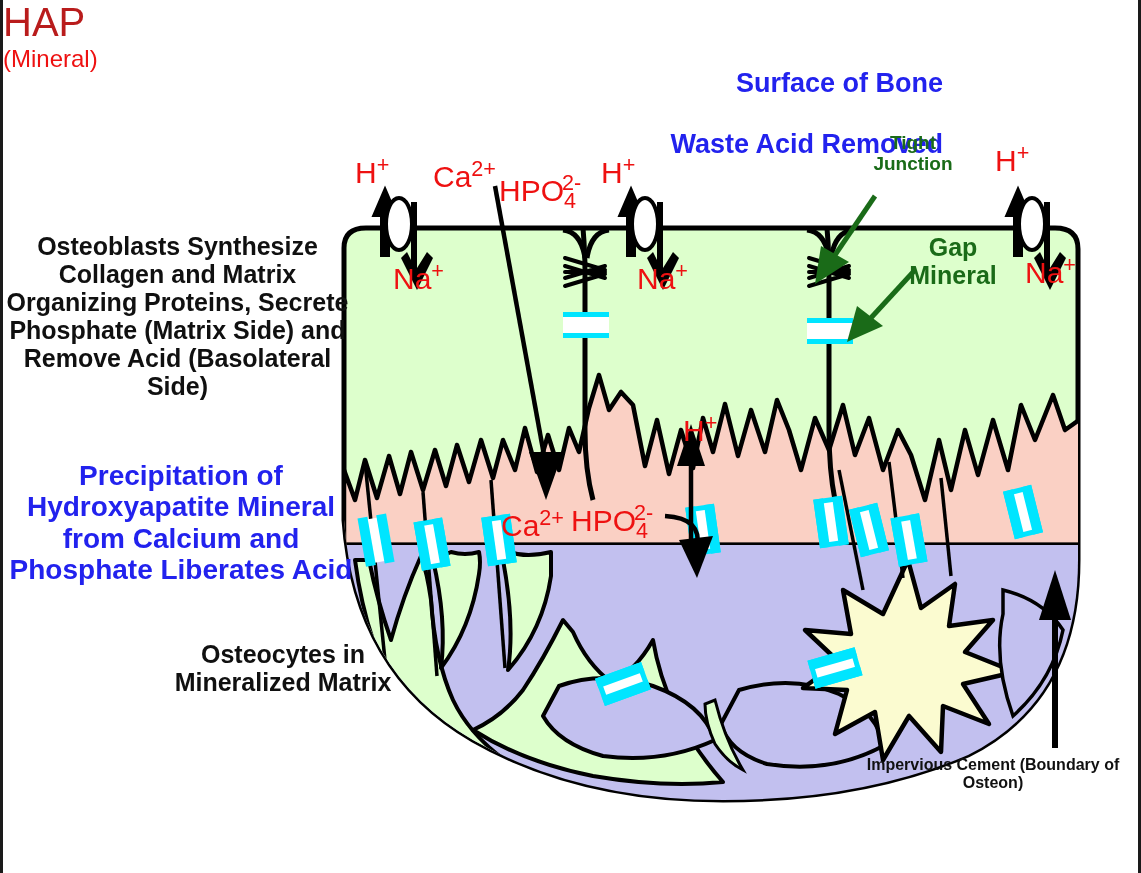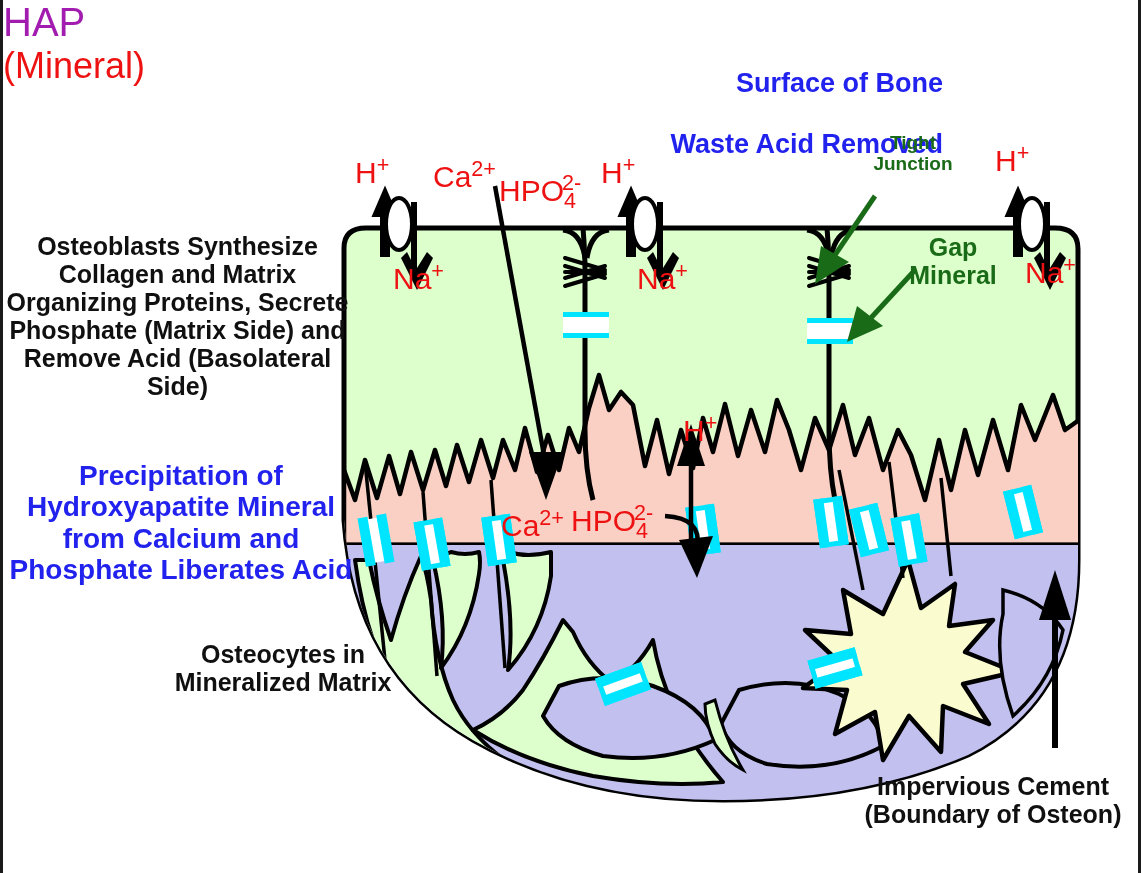--- a/index.html
+++ b/index.html
@@ -10,25 +10,25 @@
   .blue{color:#2222ee;font-weight:bold;}
   .black{color:#101010;font-weight:bold;}
   .green{color:#1a6b18;font-weight:bold;}
   .ion{position:absolute;color:#ee1111;font-weight:normal;white-space:nowrap;}
   .ion .sup{font-size:0.72em;vertical-align:super;}
   .ion .sub{font-size:0.72em;vertical-align:sub;}
   #title{left:380px;top:38px;width:560px;font-size:27px;text-align:right;}
   #ob-text{left:2px;top:224px;width:345px;font-size:25px;margin-top:8px;}
   #precip-text{left:0px;top:460px;width:356px;font-size:28px;}
   #osteocyte-text{left:140px;top:640px;width:280px;font-size:25px;}
-  #cement-text{left:845px;top:772px;width:290px;font-size:25px;}
+  #cement-text{left:845px;top:756px;width:290px;font-size:16px;}
   #tight-text{left:845px;top:132px;width:130px;font-size:19px;}
   #gap-text{left:890px;top:233px;width:120px;font-size:25px;}
-  #hap{left:570px;top:548px;font-size:40px;color:#a21caf;font-weight:normal;}
-  #mineral{left:558px;top:612px;font-size:36px;color:#ee1111;font-weight:normal;}
+  #hap{left:570px;top:548px;font-size:40px;color:#b91c1c;font-weight:normal;}
+  #mineral{left:558px;top:612px;font-size:24px;color:#ee1111;font-weight:normal;}
 </style>
 </head>
 <body>
 
 <div id="stage">
 
   <svg id="art" viewBox="0 0 1141 873">
     <defs>
       <clipPath id="clipCell">
         <path d="M341 248 Q341 228 363 228 L1052 228 Q1075 228 1075 249

